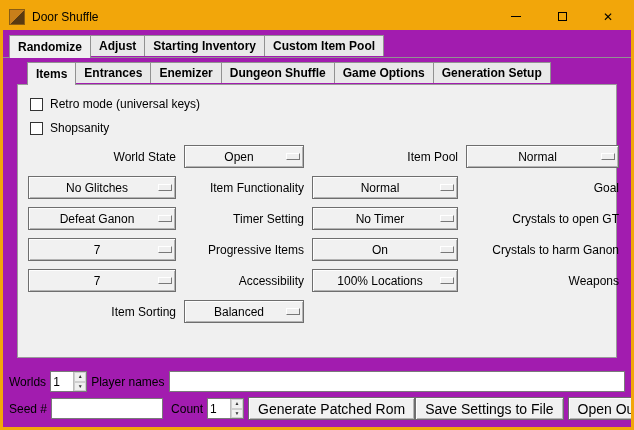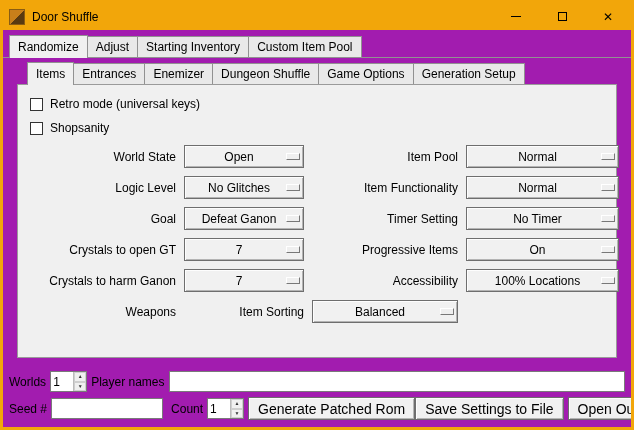--- a/index.html
+++ b/index.html
@@ -24,21 +24,21 @@
     background:linear-gradient(135deg,#c87f1a 0 50%,#5a3a10 50% 100%);
     border:1px solid #8a5c12;
   }
   .title-text { margin-left:7px; flex:1; }
   .winbtns { display:flex; height:27px; }
   .winbtn { width:46px; display:flex; align-items:center; justify-content:center; cursor:default; }
   .min-glyph { width:10px; height:1px; background:#000; }
   .max-glyph { width:9px; height:9px; border:1px solid #000; }
   .close-glyph { font-size:12px; line-height:1; }
   
-  .tabs { display:flex; align-items:center; position:relative; z-index:2; }
+  .tabs { display:flex; align-items:flex-start; position:relative; z-index:2;font-weight:bold; }
   .main-tabs { padding:5px 0 0 6px; }
   .sub-tabs  { padding:4px 0 0 10px; }
   .tab {
     padding:3px 8px 3px 8px;
     background:#e9e9e9;
     border:1px solid #919191; border-bottom:none;
     margin-right:0px;
     white-space:nowrap;
   }
   .tab + .tab { border-left:none; }
@@ -180,21 +180,20 @@
         <div class="opt-btn">
           <span class="opt-value">Open</span>
           <div class="opt-indicator"></div>
         </div>
         <div class="opt-label">Item Pool</div>
         <div class="opt-btn">
           <span class="opt-value">Normal</span>
           <div class="opt-indicator"></div>
         </div>
 
-        <div class="opt-label">Logic Level</div>
         <div class="opt-btn">
           <span class="opt-value">No Glitches</span>
           <div class="opt-indicator"></div>
         </div>
         <div class="opt-label">Item Functionality</div>
         <div class="opt-btn">
           <span class="opt-value">Normal</span>
           <div class="opt-indicator"></div>
         </div>
 

